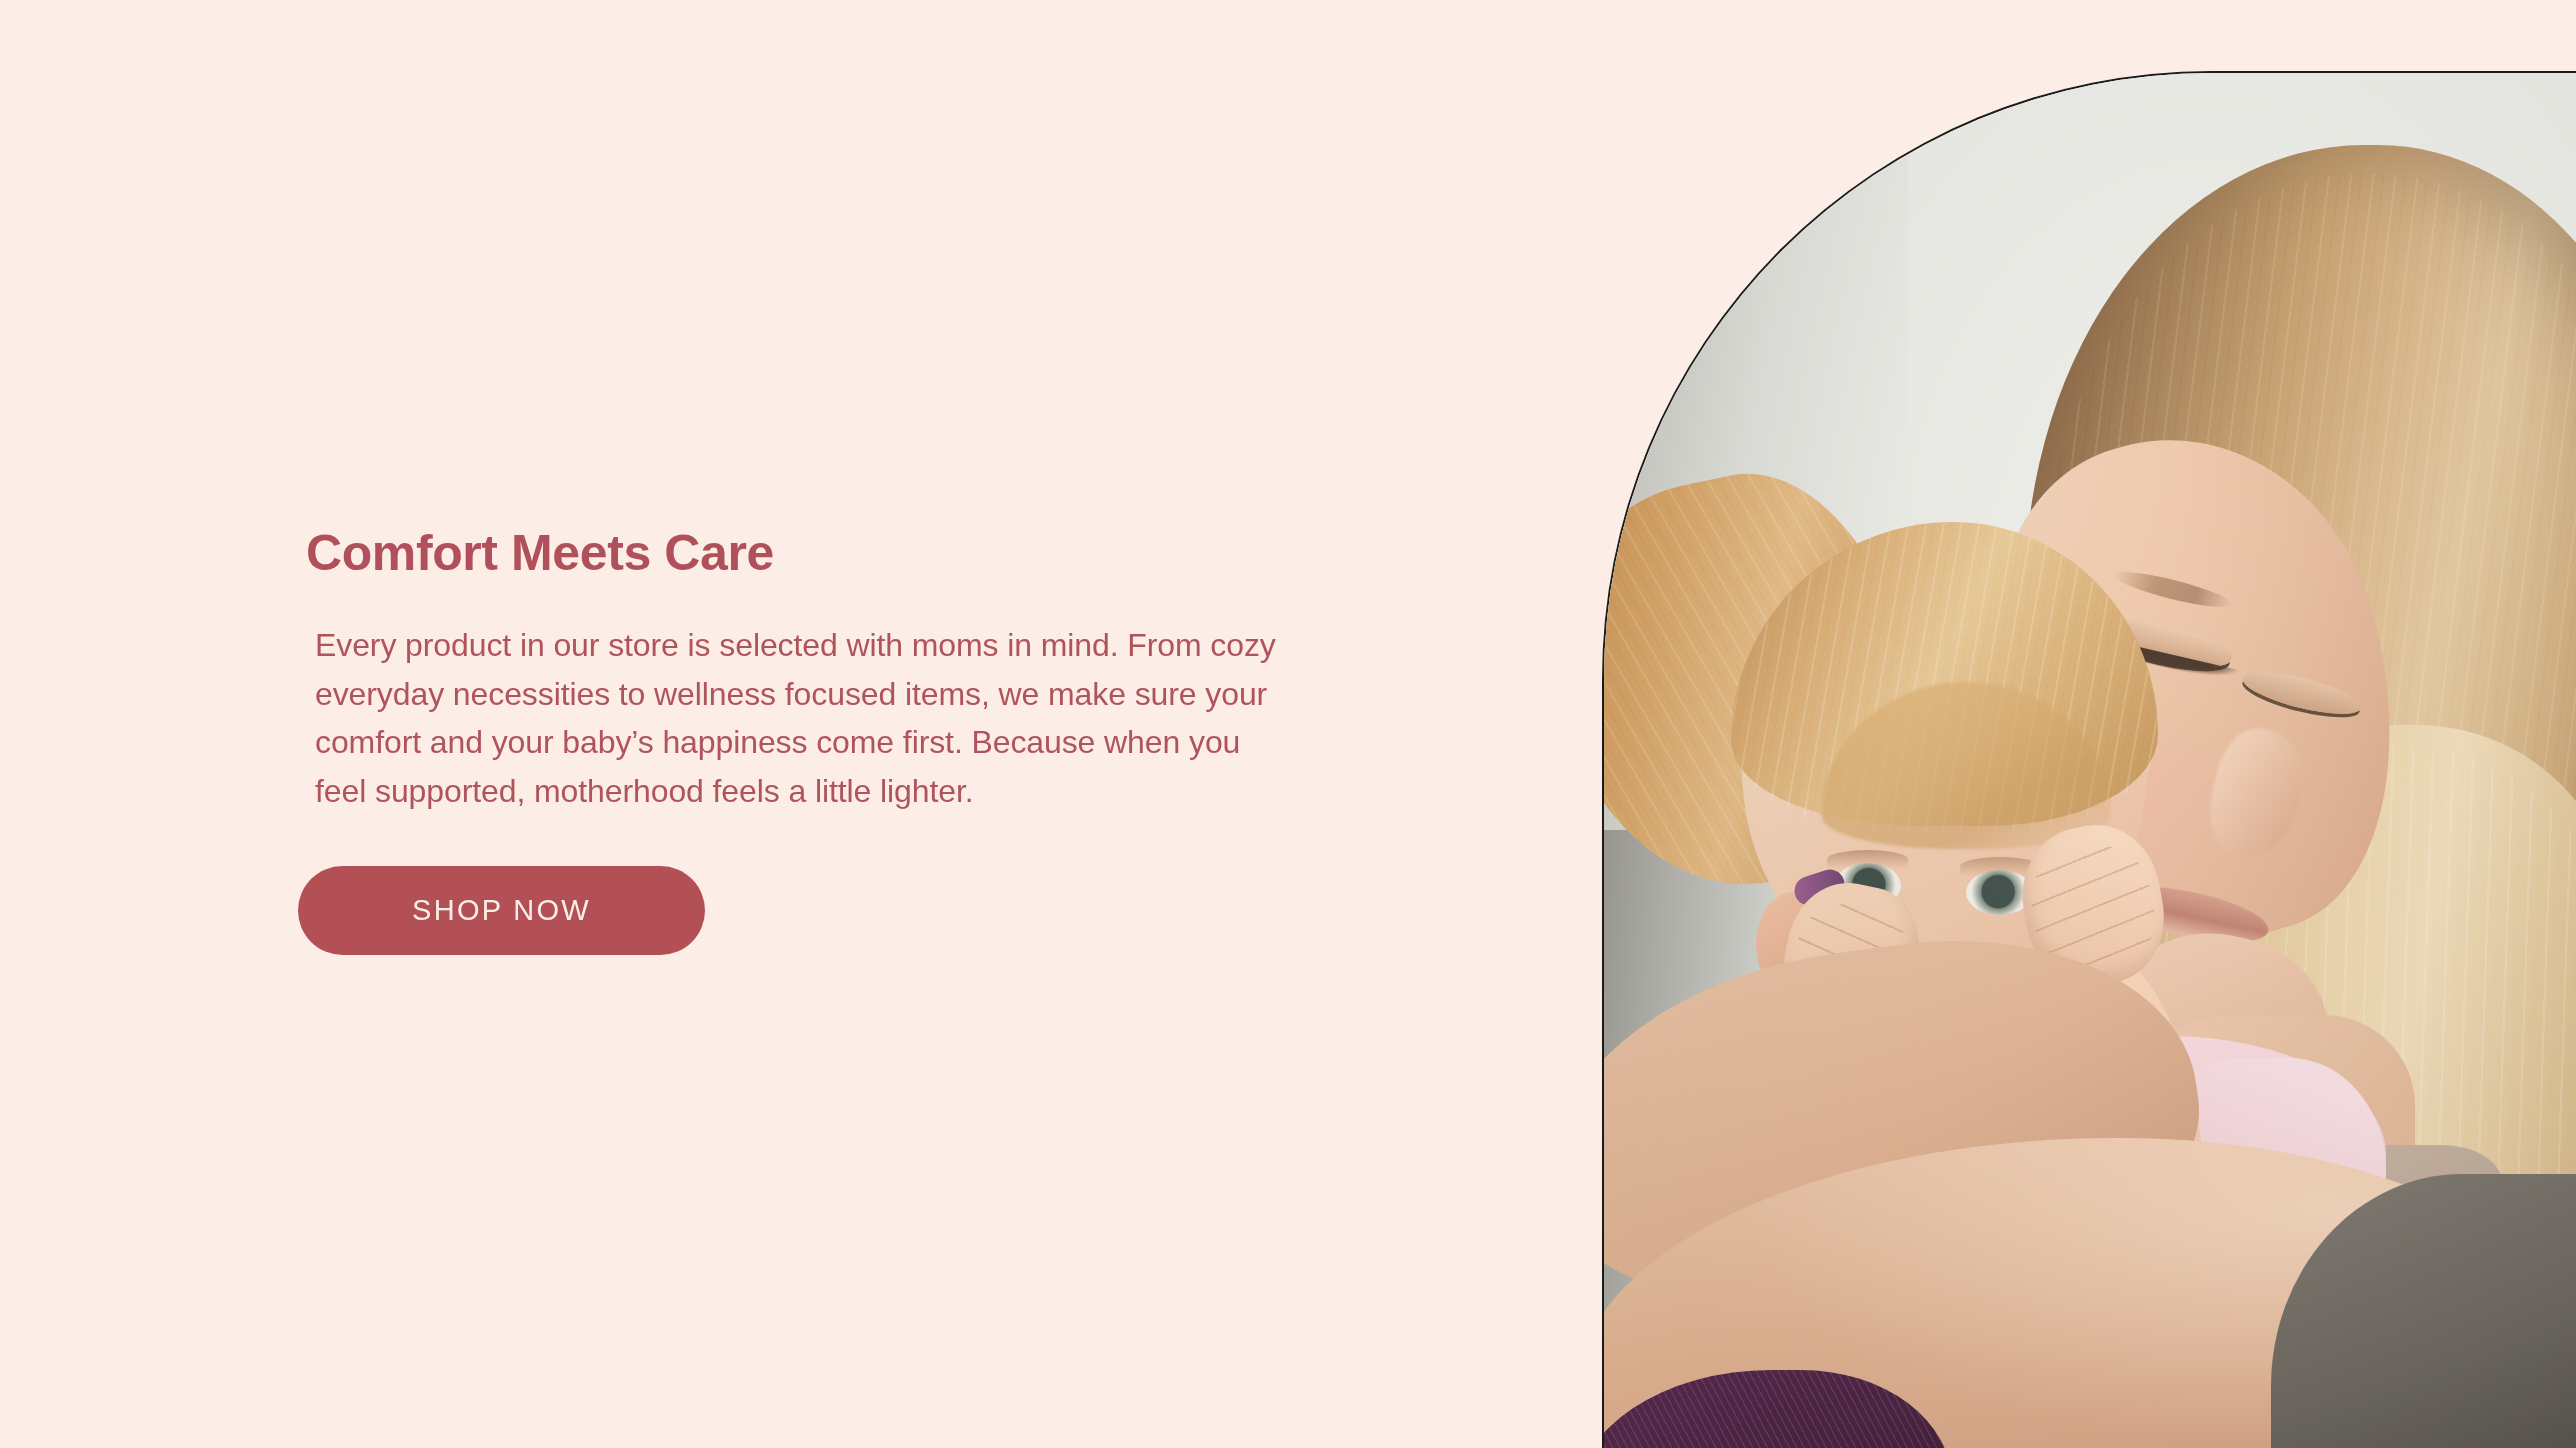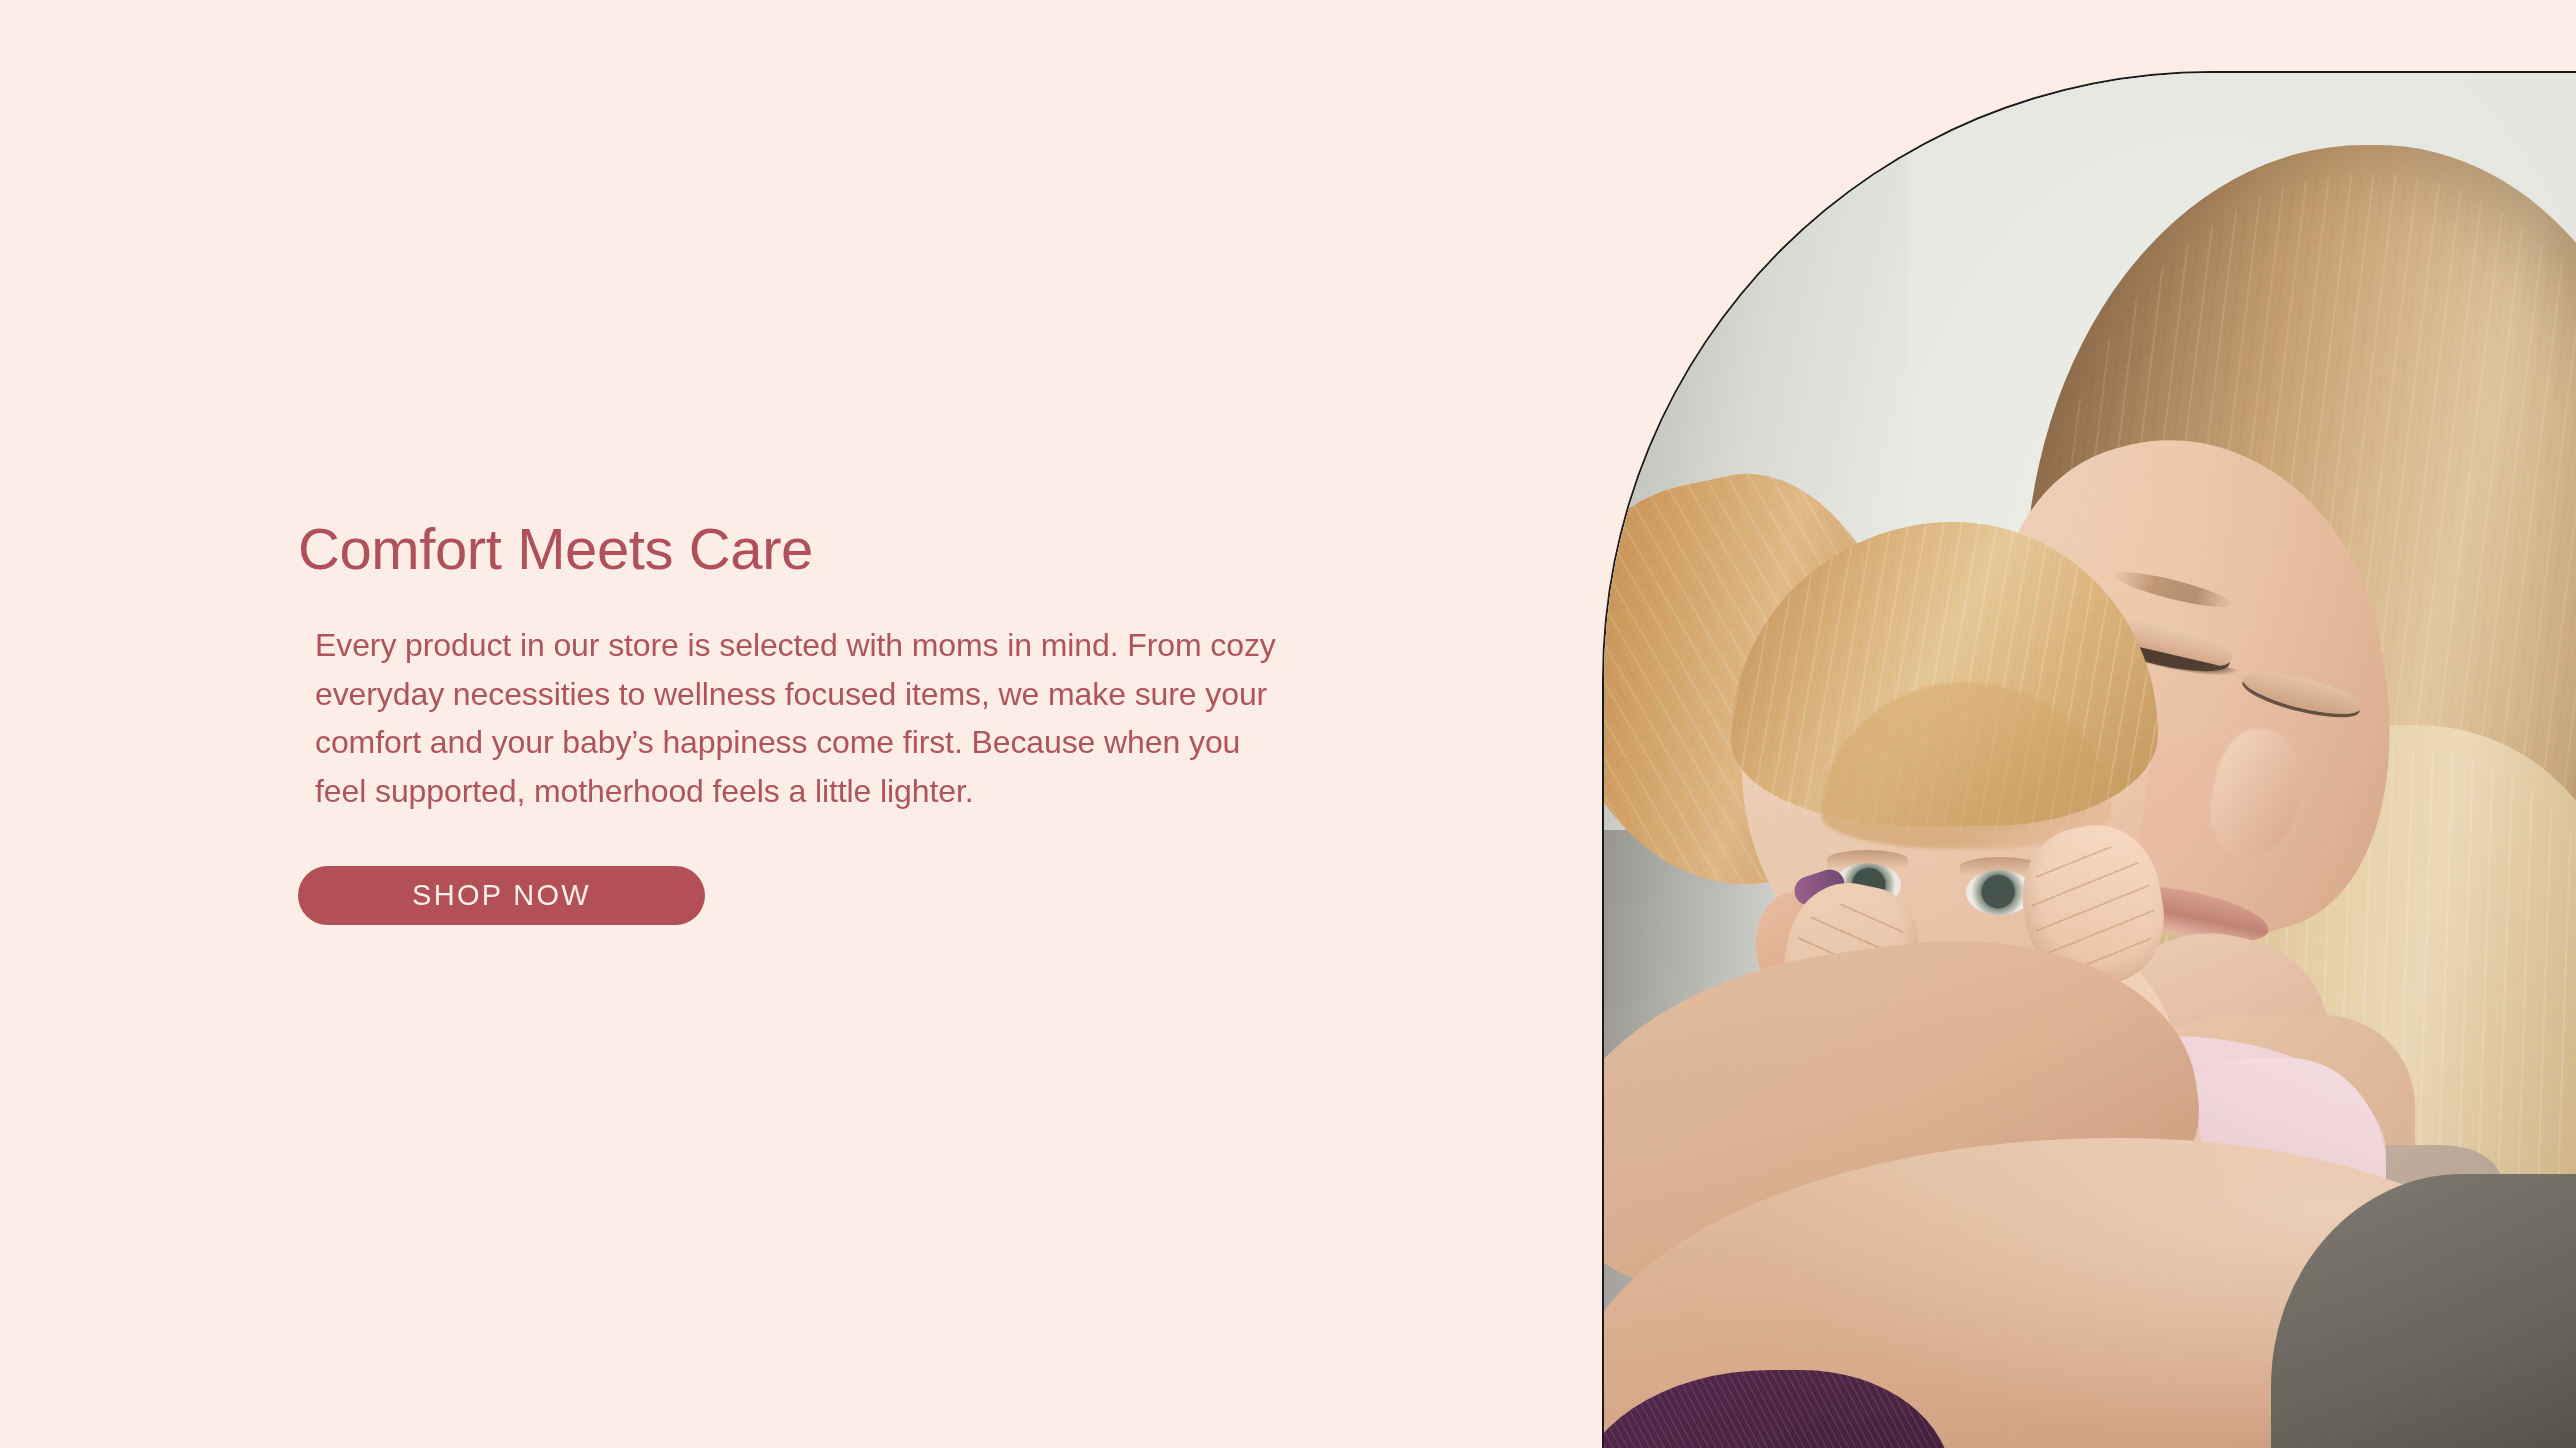--- a/index.html
+++ b/index.html
@@ -22,24 +22,24 @@
 
   
   .copy {
     position: absolute;
     left: 298px;
     top: 520px;
     width: 971px;
   }
 
   .headline {
-    margin: 0;
-    font-size: 58px;
+    margin: 8px;
+    font-size: 50px;
     line-height: 1.0;
-    font-weight: 400;
+    font-weight: 700;
     letter-spacing: -0.4px;
     color: #B0505A;
     white-space: nowrap;
   }
 
   .subcopy {
     margin: 17px;
     padding-top: 26px;
     width: 963px;
     font-size: 32px;
@@ -52,21 +52,21 @@
   .cta-wrap {
     padding-top: 33px;
   }
 
   .cta {
     display: inline-flex;
     align-items: center;
     justify-content: center;
     box-sizing: border-box;
     width: 407px;
-    height: 59px;
+    height: 89px;
     border: none;
     border-radius: 724px;
     background: #B25055;
     color: #FBEFEA;
     font-family: "Liberation Sans", sans-serif;
     font-size: 29px;
     font-weight: 400;
     letter-spacing: 2.3px;
     cursor: pointer;
     padding: 0;

